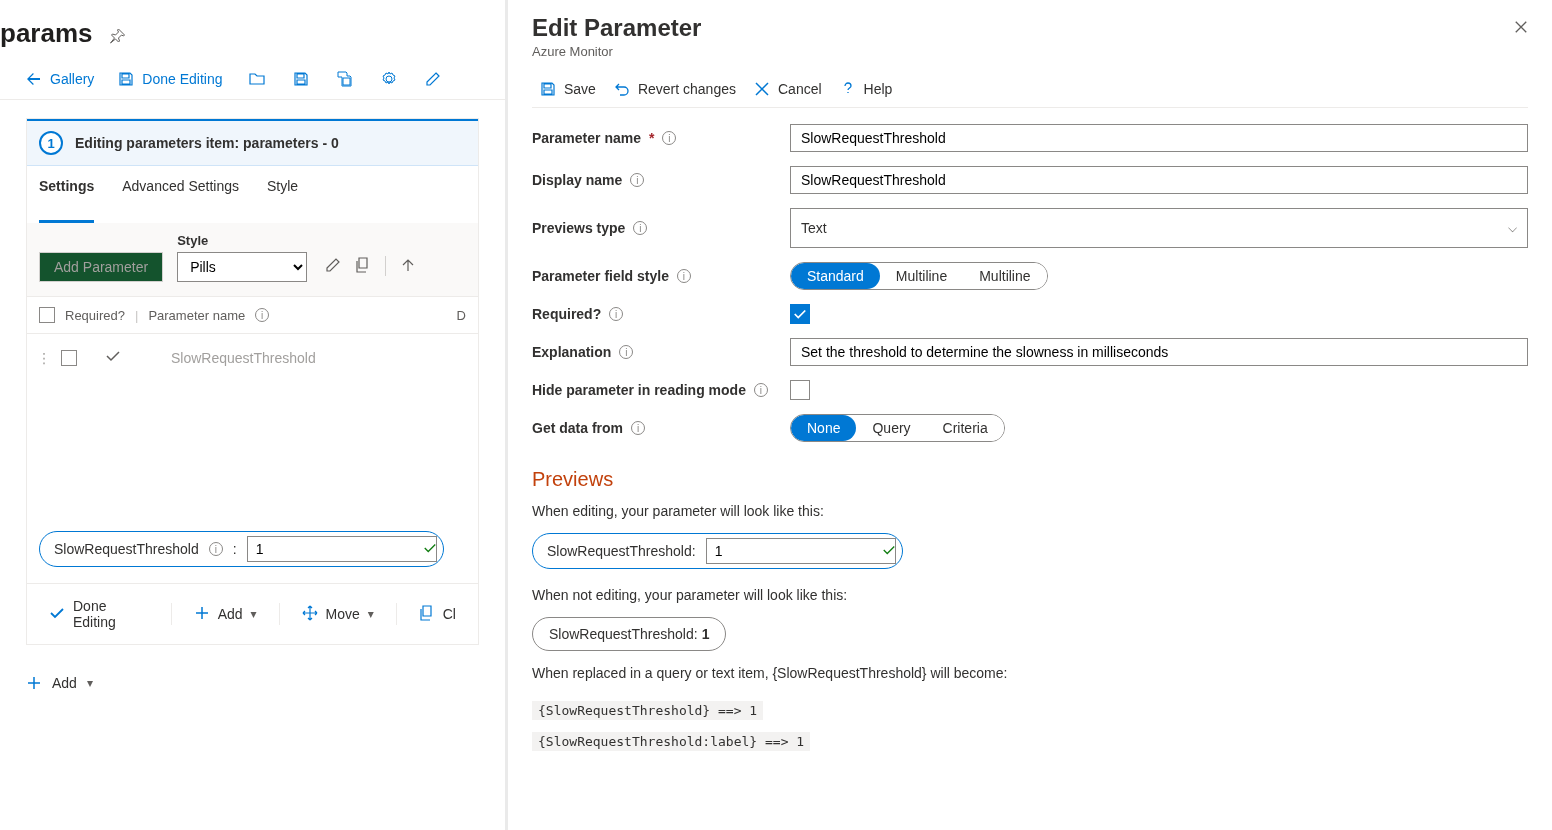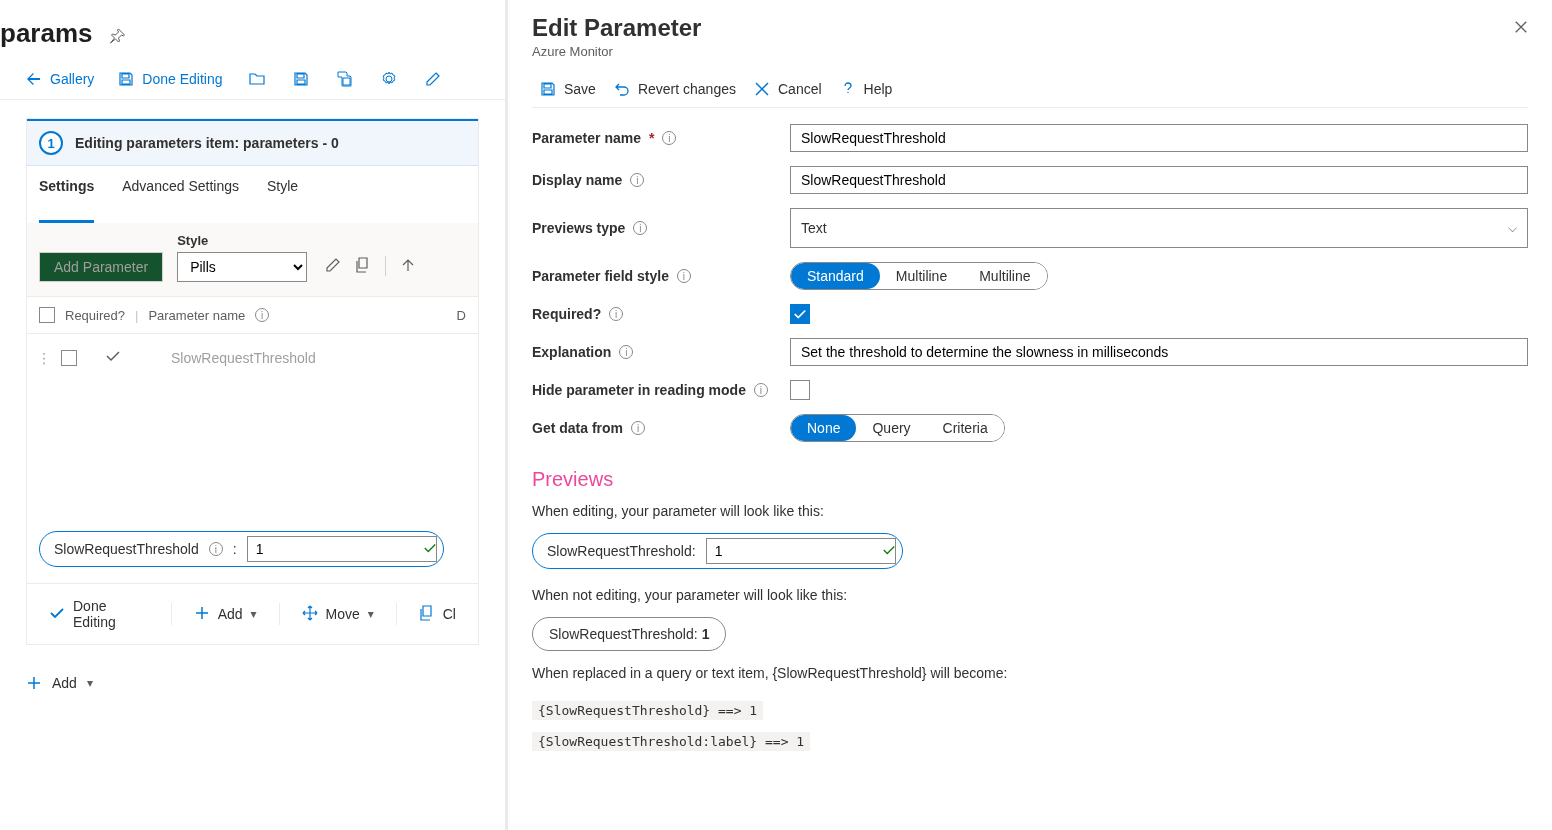--- a/index.html
+++ b/index.html
@@ -251,21 +251,21 @@
     background: #0078d4;
     color: #fff;
     border-radius: 14px;
   }
   .cb {
     width: 20px; height: 20px; background: #0078d4; color:#fff;
     display:flex; align-items:center; justify-content:center;
     cursor:pointer; font-size:14px;
   }
   .cb.empty { background:#fff; border:1px solid #8a8886; }
-  .section-title { font-size: 20px; color:#ec4899; margin: 26px 0 12px 0; font-weight: 400;}
+  .section-title { font-size: 20px; color:#c2410c; margin: 26px 0 12px 0; font-weight: 400;}
   .preview-text { margin-bottom: 14px; }
   .noedit-pill {
     display: inline-flex;
     border: 1px solid #8a8886;
     border-radius: 20px;
     padding: 8px 16px;
     align-items: center;
     gap: 4px;
     margin-bottom: 14px;
   }

